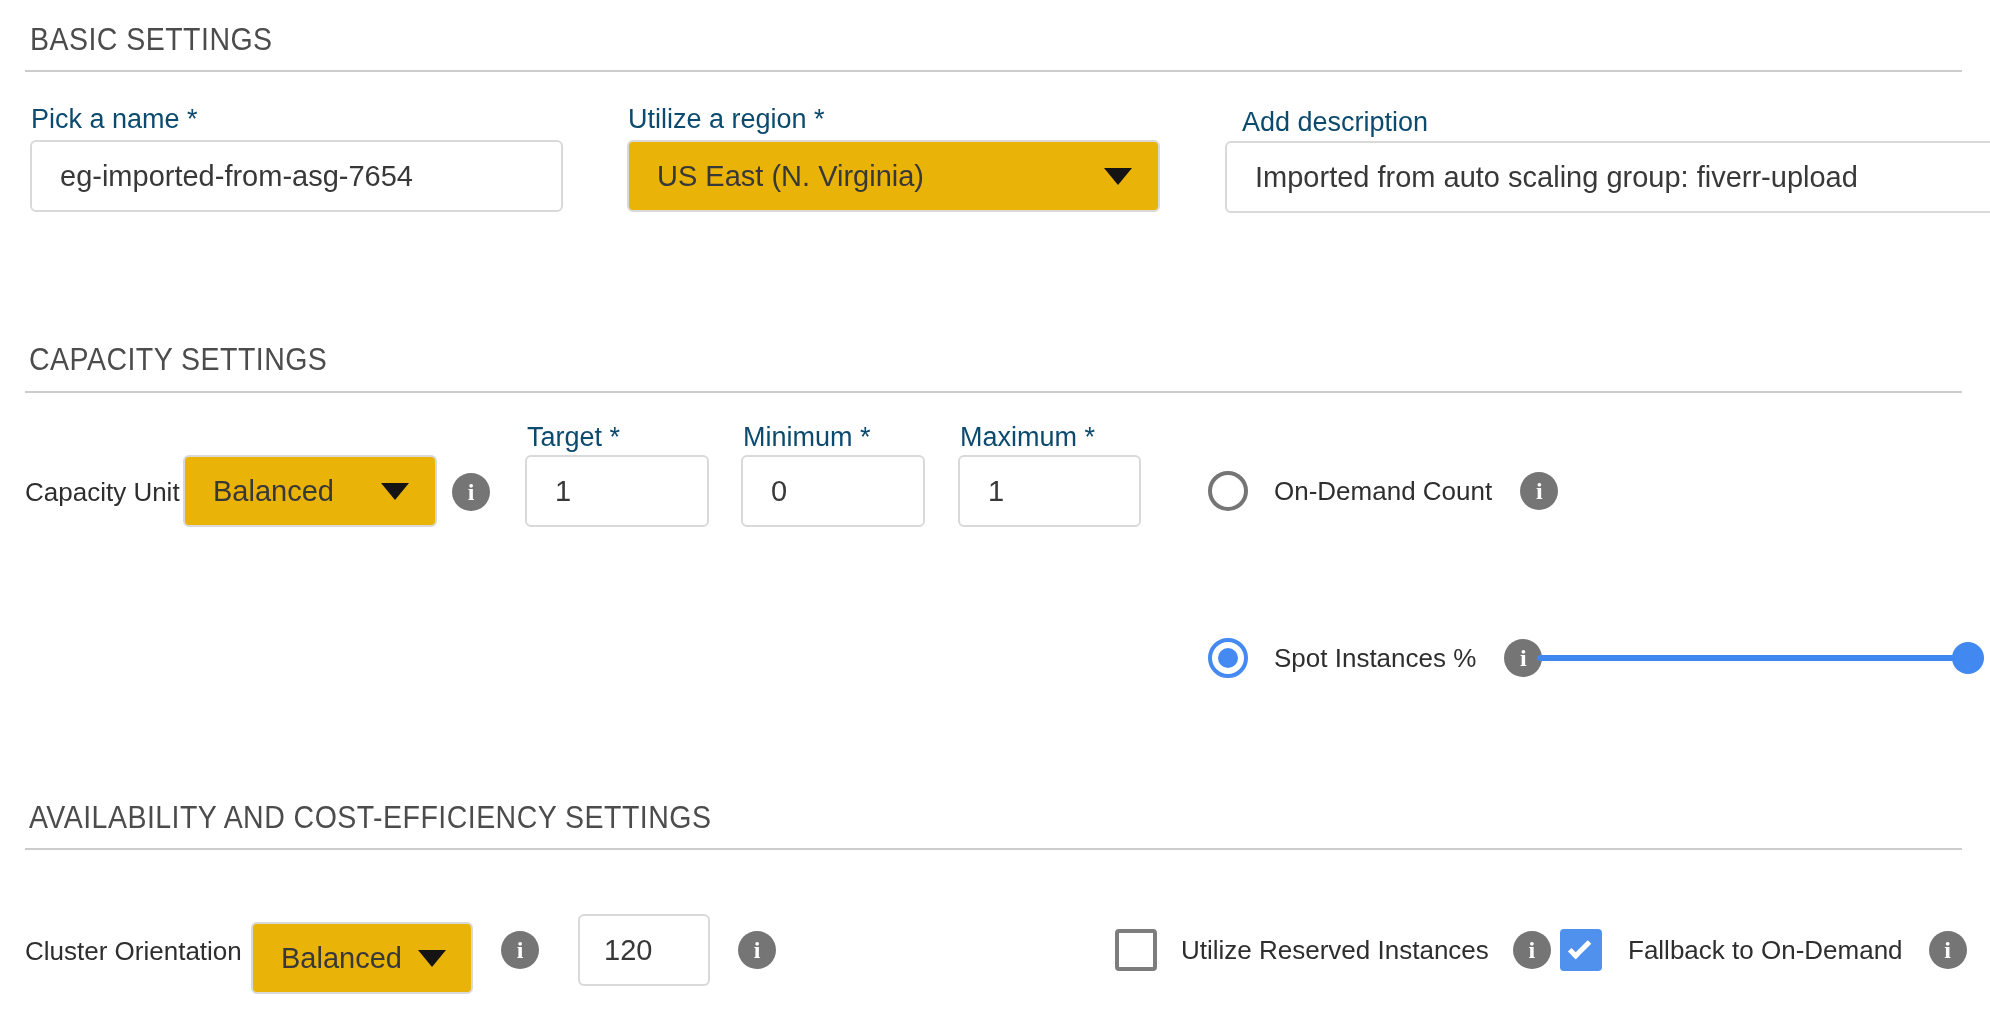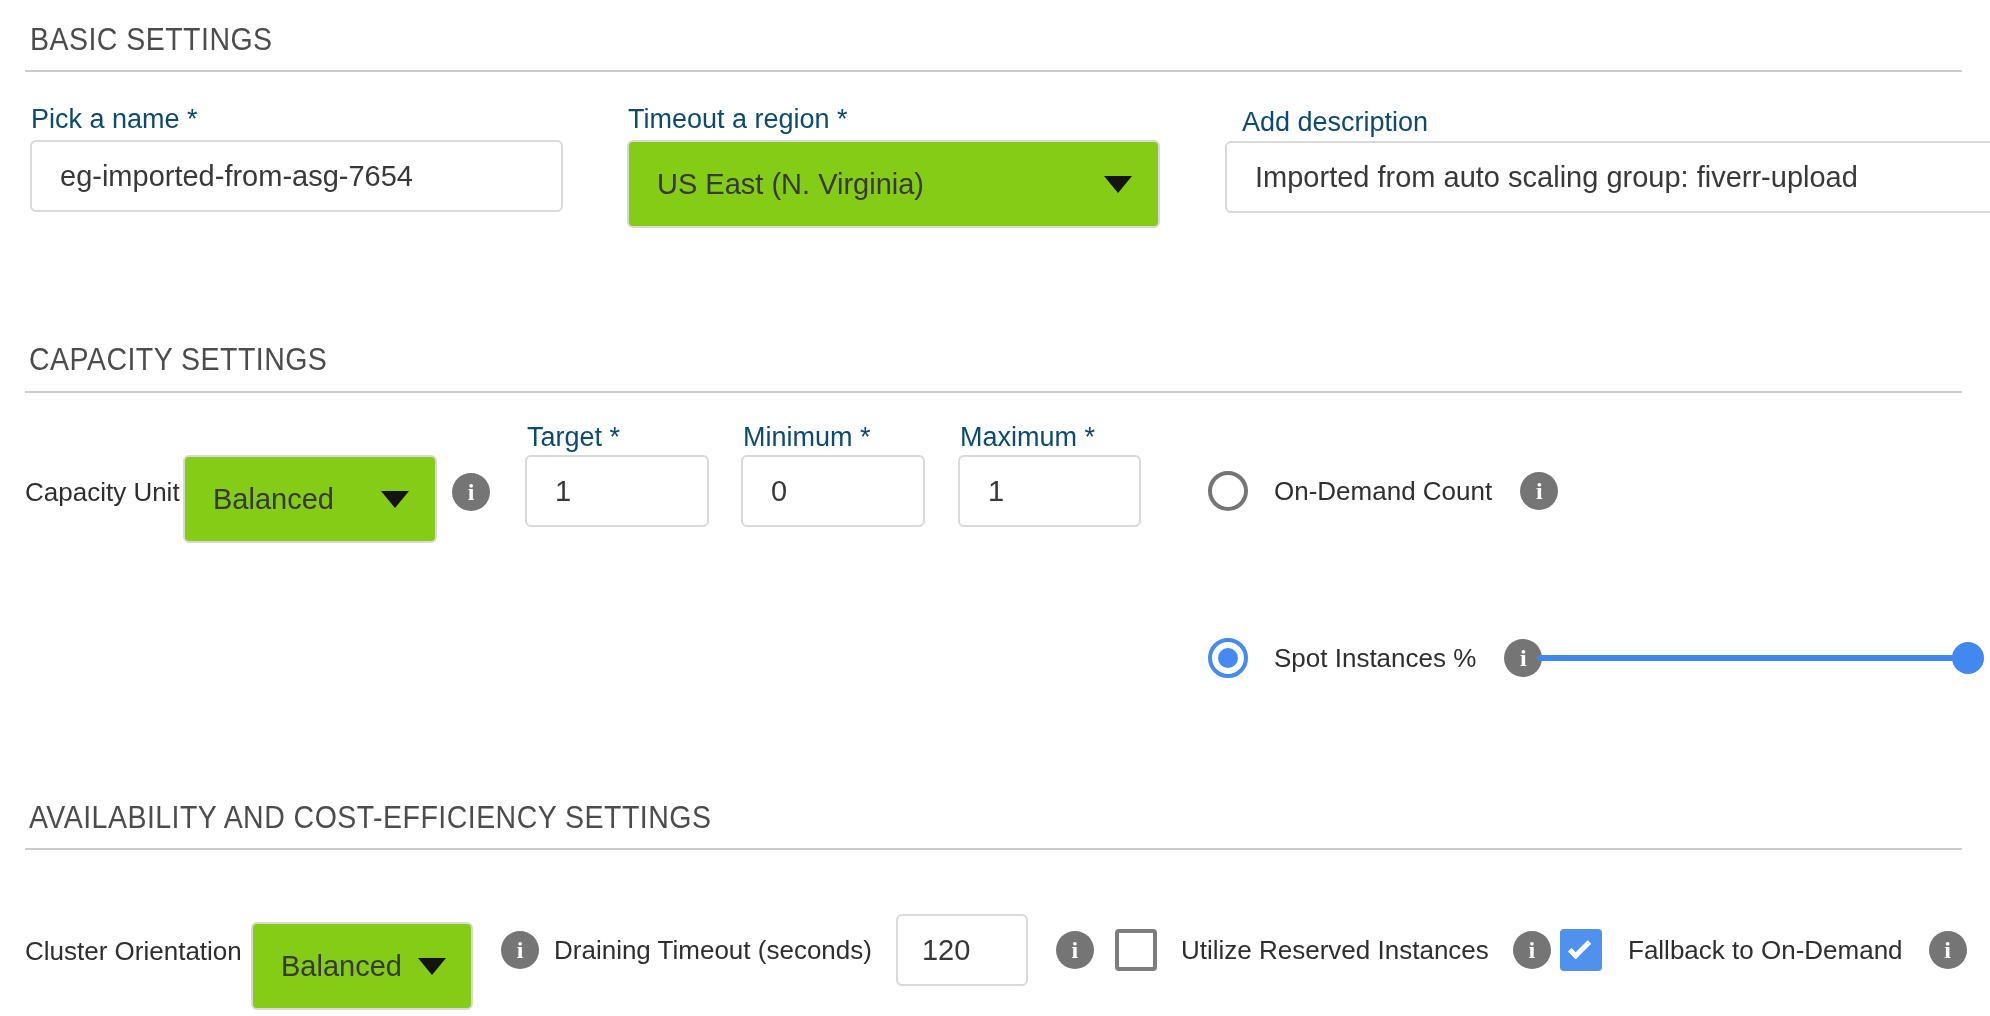--- a/index.html
+++ b/index.html
@@ -15,21 +15,21 @@
 
   .field-label { font-size:27px; color:#0c4a6e; white-space:nowrap; }
   .dark-label  { font-size:26px; color:#2e2e2e; white-space:nowrap; }
 
   .text-input {
     height:72px; border:2px solid #d9d9d9; border-radius:6px; background:#fff;
     font-family:"Liberation Sans", sans-serif; font-size:29px; color:#383838;
     padding:0 0 0 28px; outline:none; width:100%;
   }
   .select-box {
-    height:88px; border:2px solid #d9d9d9; border-radius:6px; background:#84cc16;
+    height:72px; border:2px solid #d9d9d9; border-radius:6px; background:#eab308;
     display:flex; align-items:center; justify-content:space-between;
     padding:0 26px 0 28px; cursor:pointer;
   }
   .select-value { font-size:29px; color:#383838; white-space:nowrap; }
   .caret {
     width:0; height:0; border-left:14px solid transparent; border-right:14px solid transparent;
     border-top:17px solid #141414; flex:0 0 auto; margin-left:16px;
   }
 
   .info-icon {
@@ -66,21 +66,21 @@
 <body>
 
 <div class="abs section-title" style="left:30px; top:22px;">BASIC SETTINGS</div>
 <div class="abs divider" style="left:25px; top:70px; width:1937px;"></div>
 
 <div class="abs field-label" style="left:31px; top:104px;">Pick a name *</div>
 <div class="abs" style="left:30px; top:140px; width:533px;">
   <input class="text-input" type="text" value="eg-imported-from-asg-7654" style="">
 </div>
 
-<div class="abs field-label" style="left:628px; top:104px;">Timeout a region *</div>
+<div class="abs field-label" style="left:628px; top:104px;">Utilize a region *</div>
 <div class="abs select-box" style="left:627px; top:140px; width:533px;">
   <span class="select-value">US East (N. Virginia)</span>
   <span class="caret"></span>
 </div>
 
 <div class="abs field-label" style="left:1242px; top:107px;">Add description</div>
 <div class="abs" style="left:1225px; top:141px; width:800px;">
   <input class="text-input" type="text" value="Imported from auto scaling group: fiverr-upload" style="">
 </div>
 
@@ -135,21 +135,20 @@
 
 <div class="abs dark-label" style="left:25px; top:936px;">Cluster Orientation</div>
 
 <div class="abs select-box" style="left:251px; top:922px; width:222px;">
   <span class="select-value">Balanced</span>
   <span class="caret"></span>
 </div>
 <div class="abs info-icon" style="left:501px; top:931px;">i</div>
 
 <div class="abs cluster" style="left:554px; top:914px; height:72px;">
-  <span class="dark-label">Draining Timeout (seconds)</span>
   <span style="margin-left:24px; width:132px; display:inline-block;">
     <input class="text-input" type="text" style="padding-left: 24px;" value="120">
   </span>
   <span class="info-icon" style="margin-left:28px;">i</span>
 </div>
 
 <div class="abs cluster" style="left:1115px; top:914px; height:72px;">
   <span class="checkbox">
     <span class="check-shape"></span>
   </span>

